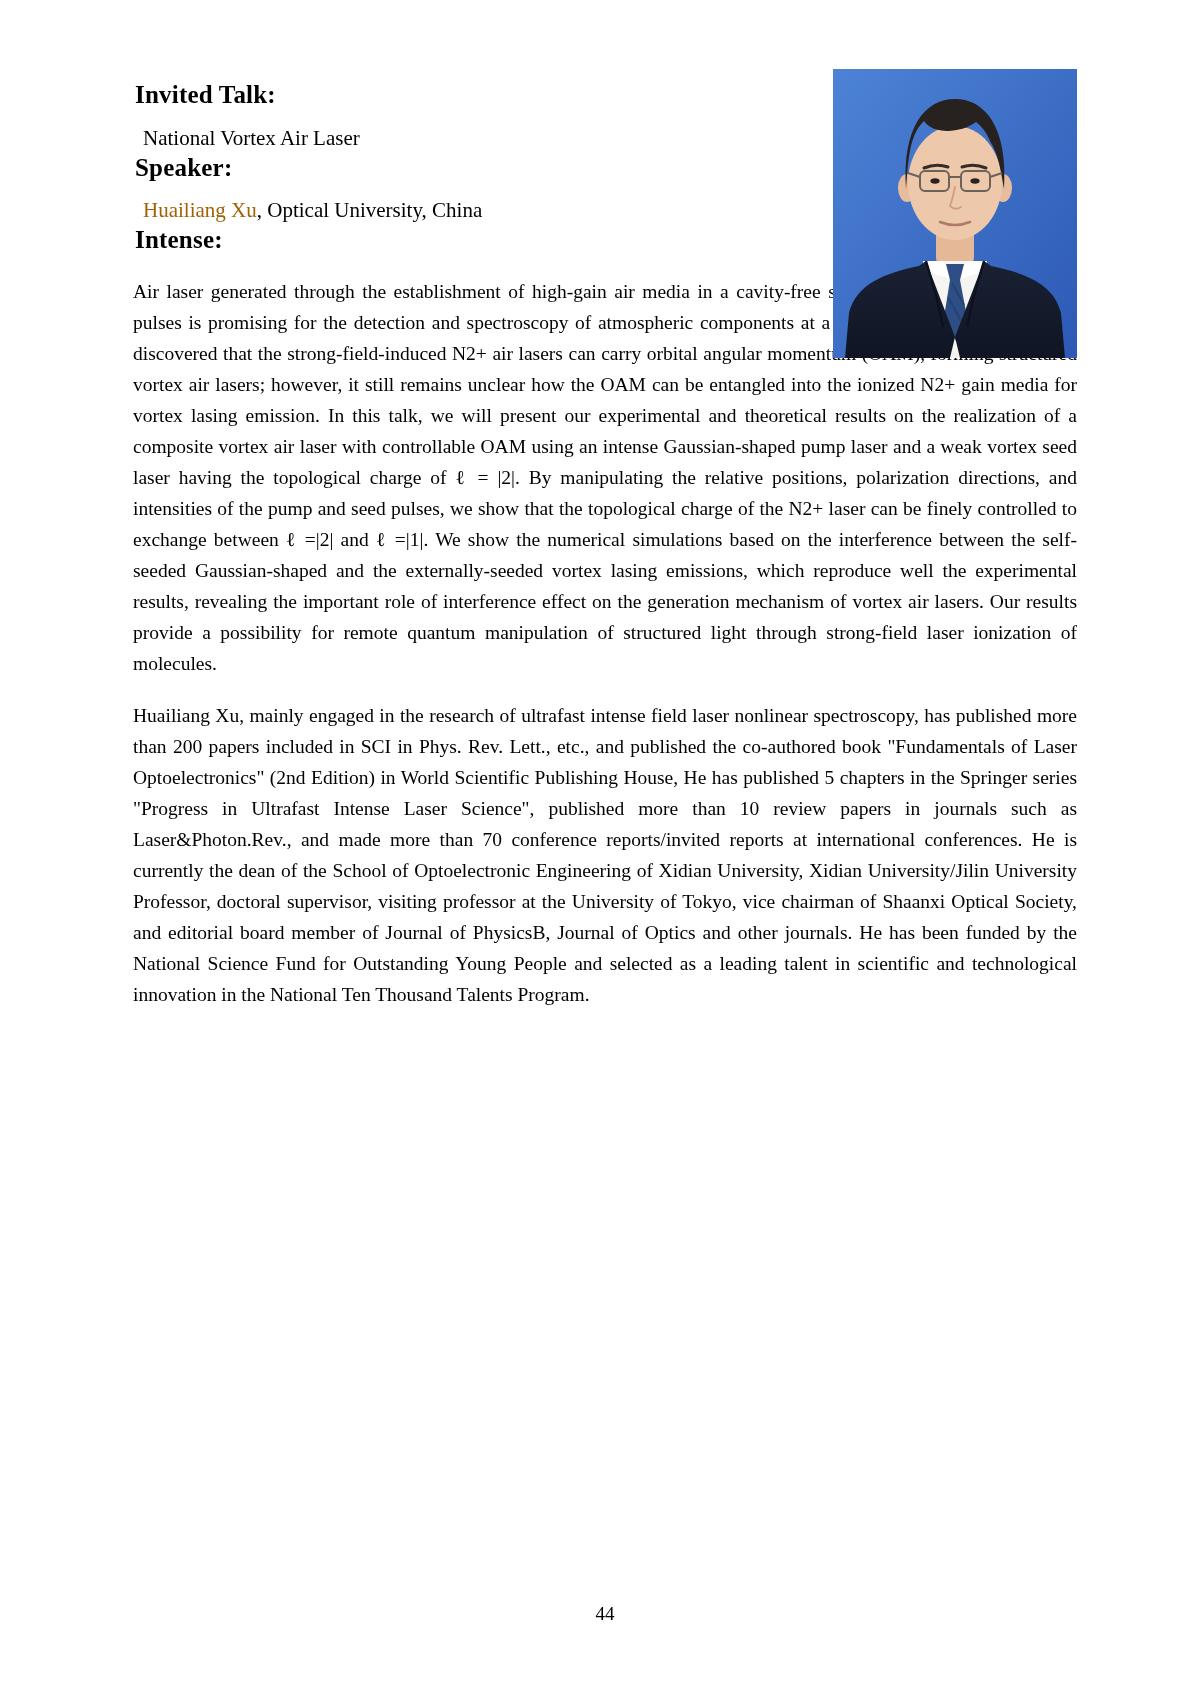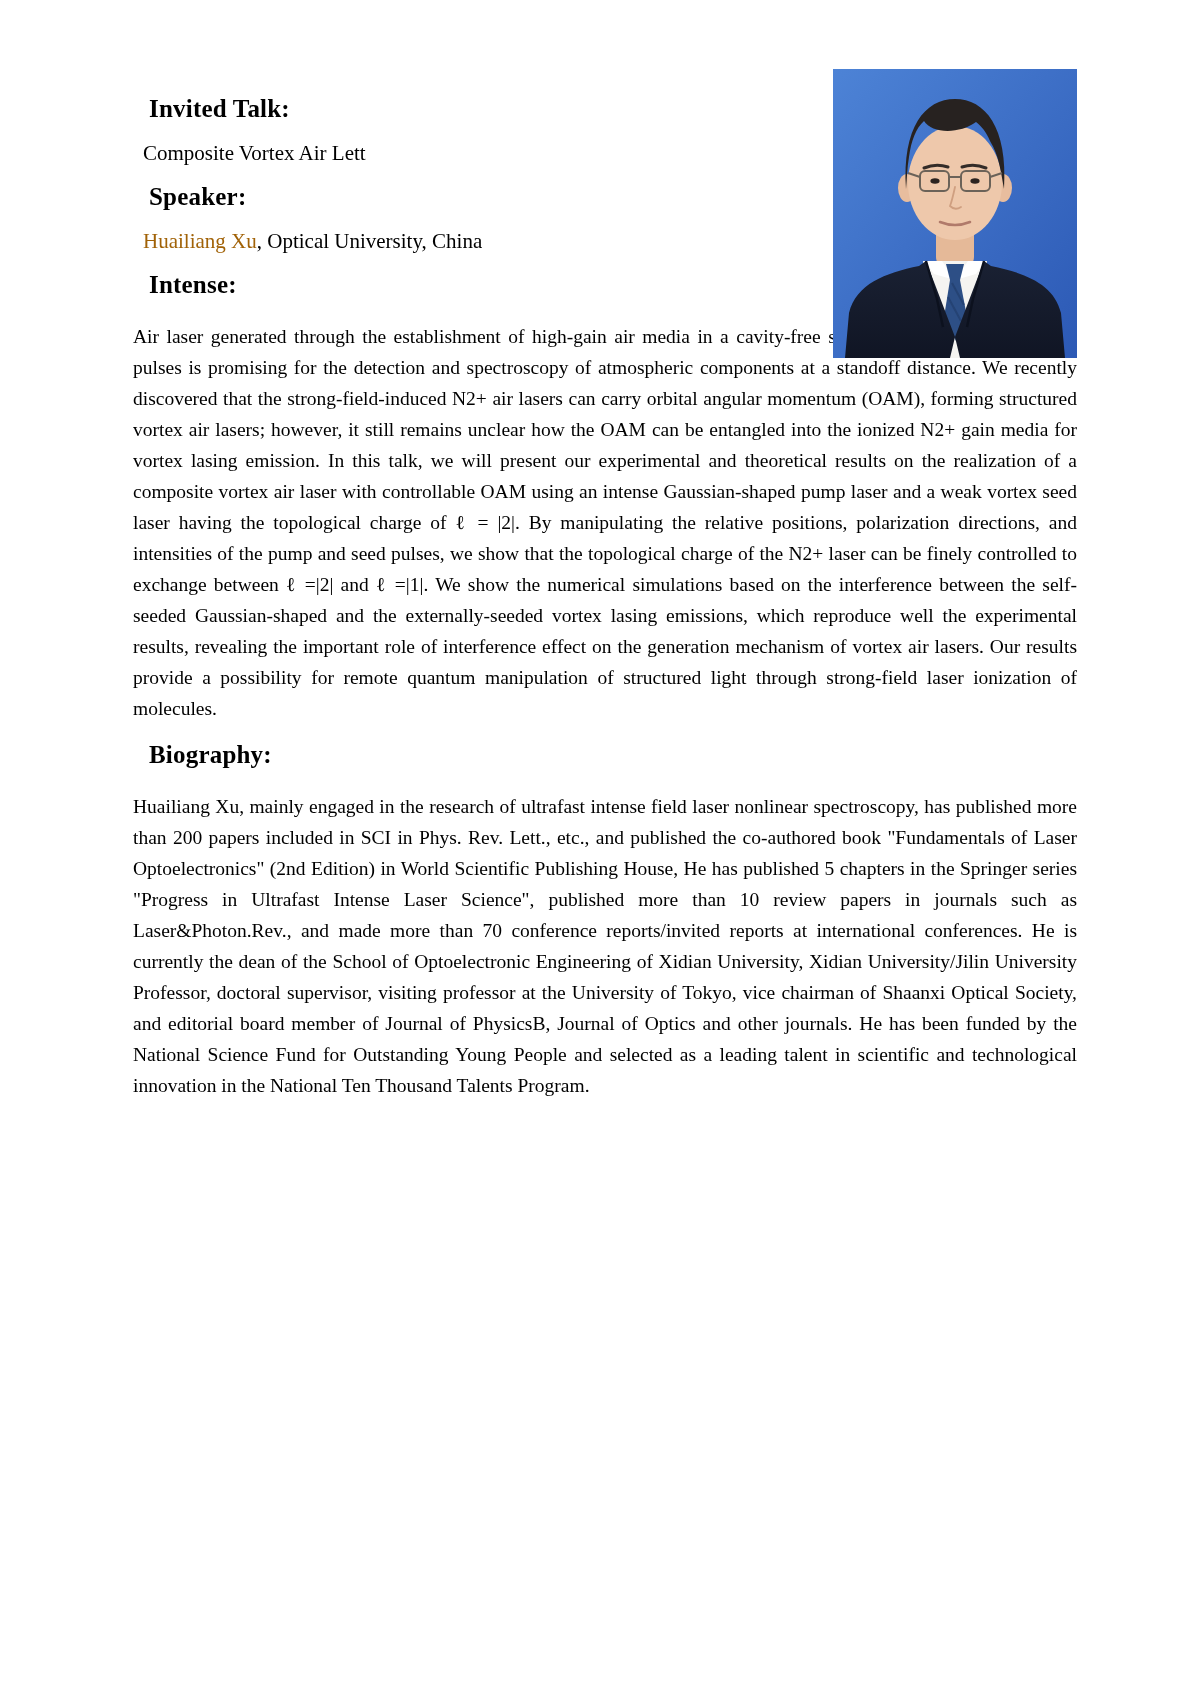--- a/index.html
+++ b/index.html
@@ -13,21 +13,21 @@
   }
   .content{
     position:absolute;
     left:133px;top:78px;
     width:944px;
   }
   h2.sec{
     font-size:25px;
     line-height:30px;
     font-weight:700;
-    margin:16px;
+    margin:2px;
     letter-spacing:0.2px;
   }
   .talk-title{
     font-size:21px;
     line-height:26px;
     margin:15px 0 0 0;
     padding-left:10px;
   }
   .speaker-heading{margin-top:28px;}
   .speaker-line{
@@ -68,31 +68,30 @@
 </style>
 </head>
 <body>
 
 <div class="page">
 
   <div class="content">
 
     <h2 class="sec">Invited Talk:</h2>
 
-    <p class="talk-title">Composite Vortex Air Lett</p>
+    <p class="talk-title">National Vortex Air Laser</p>
 
     <h2 class="sec speaker-heading">Speaker:</h2>
 
     <p class="speaker-line"><span class="speaker-link">Huailiang Xu</span><span>, Optical University, China</span></p>
 
     <h2 class="sec abstract-heading">Intense:</h2>
 
     <p class="body-text">Air laser generated through the establishment of high-gain air media in a cavity-free scheme by strong femtosecond pulses is promising for the detection and spectroscopy of atmospheric components at a standoff distance. We recently discovered that the strong-field-induced N2+ air lasers can carry orbital angular momentum (OAM), forming structured vortex air lasers; however, it still remains unclear how the OAM can be entangled into the ionized N2+ gain media for vortex lasing emission. In this talk, we will present our experimental and theoretical results on the realization of a composite vortex air laser with controllable OAM using an intense Gaussian-shaped pump laser and a weak vortex seed laser having the topological charge of ℓ = |2|. By manipulating the relative positions, polarization directions, and intensities of the pump and seed pulses, we show that the topological charge of the N2+ laser can be finely controlled to exchange between ℓ =|2| and ℓ =|1|. We show the numerical simulations based on the interference between the self-seeded Gaussian-shaped and the externally-seeded vortex lasing emissions, which reproduce well the experimental results, revealing the important role of interference effect on the generation mechanism of vortex air lasers. Our results provide a possibility for remote quantum manipulation of structured light through strong-field laser ionization of molecules.</p>
 
-    <h2 class="sec bio-heading">Biography:</h2>
 
     <p class="body-text">Huailiang Xu, mainly engaged in the research of ultrafast intense field laser nonlinear spectroscopy, has published more than 200 papers included in SCI in Phys. Rev. Lett., etc., and published the co-authored book "Fundamentals of Laser Optoelectronics" (2nd Edition) in World Scientific Publishing House, He has published 5 chapters in the Springer series "Progress in Ultrafast Intense Laser Science", published more than 10 review papers in journals such as Laser&amp;Photon.Rev., and made more than 70 conference reports/invited reports at international conferences. He is currently the dean of the School of Optoelectronic Engineering of Xidian University, Xidian University/Jilin University Professor, doctoral supervisor, visiting professor at the University of Tokyo, vice chairman of Shaanxi Optical Society, and editorial board member of Journal of PhysicsB, Journal of Optics and other journals. He has been funded by the National Science Fund for Outstanding Young People and selected as a leading talent in scientific and technological innovation in the National Ten Thousand Talents Program.</p>
 
   </div>
 
   <div class="photo-frame">
     <svg viewBox="0 0 244 289" xmlns="http://www.w3.org/2000/svg">
       <defs>
         <linearGradient id="bgGrad" x1="0" y1="0" x2="1" y2="1">
           <stop offset="0" stop-color="#4d83d6"></stop>
@@ -146,14 +145,15 @@
       <path d="M117 211 L127 211 L134 248 L123 272 L111 248 Z" fill="#2d4f86"></path>
       <path d="M119 214 L131 236 M115 228 L128 252" stroke="#23406f" stroke-width="2" fill="none" opacity="0.8"></path>
 
       <path d="M12 289 L16 244 C23 215 52 204 86 197 L93 192 L122 268 L117 289 Z" fill="url(#suitGrad)"></path>
       <path d="M232 289 L228 244 C221 215 192 204 158 197 L151 192 L122 268 L127 289 Z" fill="url(#suitGrad)"></path>
       <path d="M93 192 L104 230 L110 258" stroke="#0c111e" stroke-width="2.4" fill="none"></path>
       <path d="M151 192 L140 230 L134 258" stroke="#0c111e" stroke-width="2.4" fill="none"></path>
     </svg>
   </div>
 
+  <div class="page-number">44</div>
 
 </div>
 
 </body></html>

